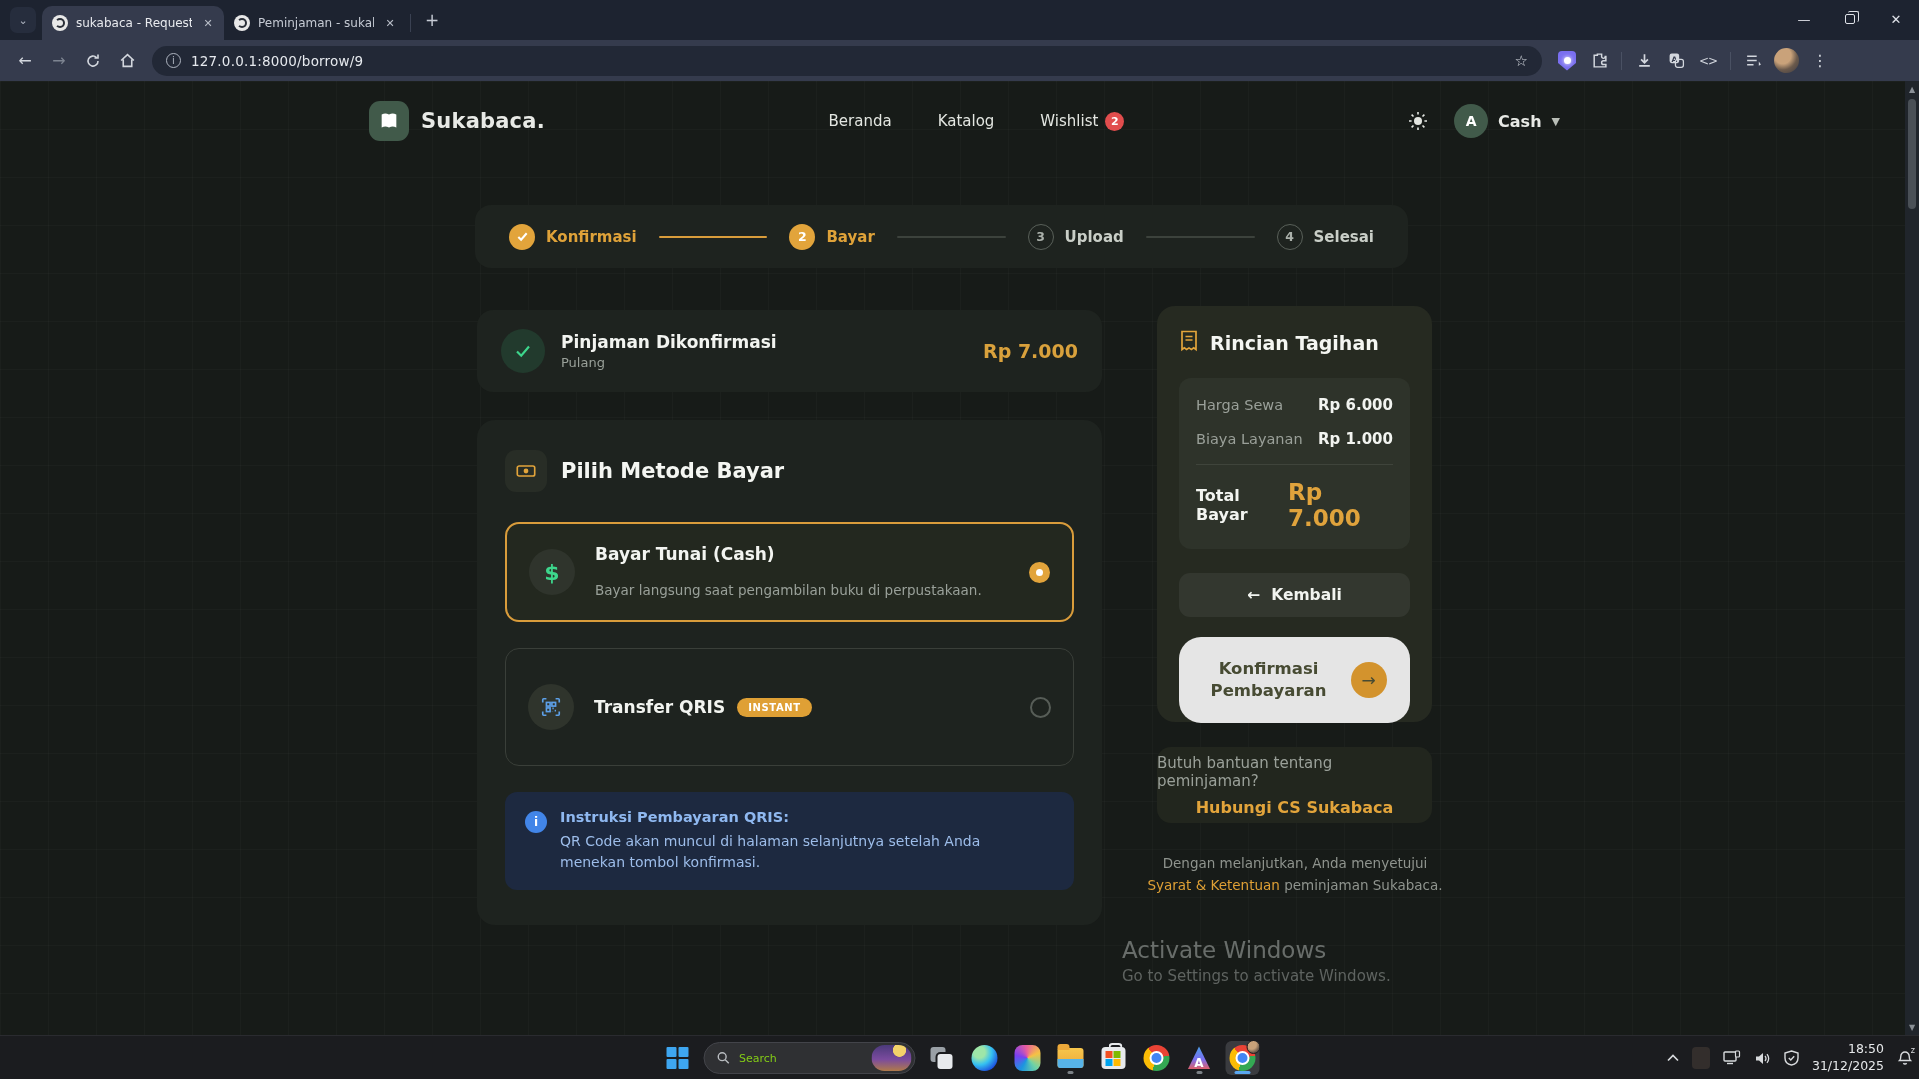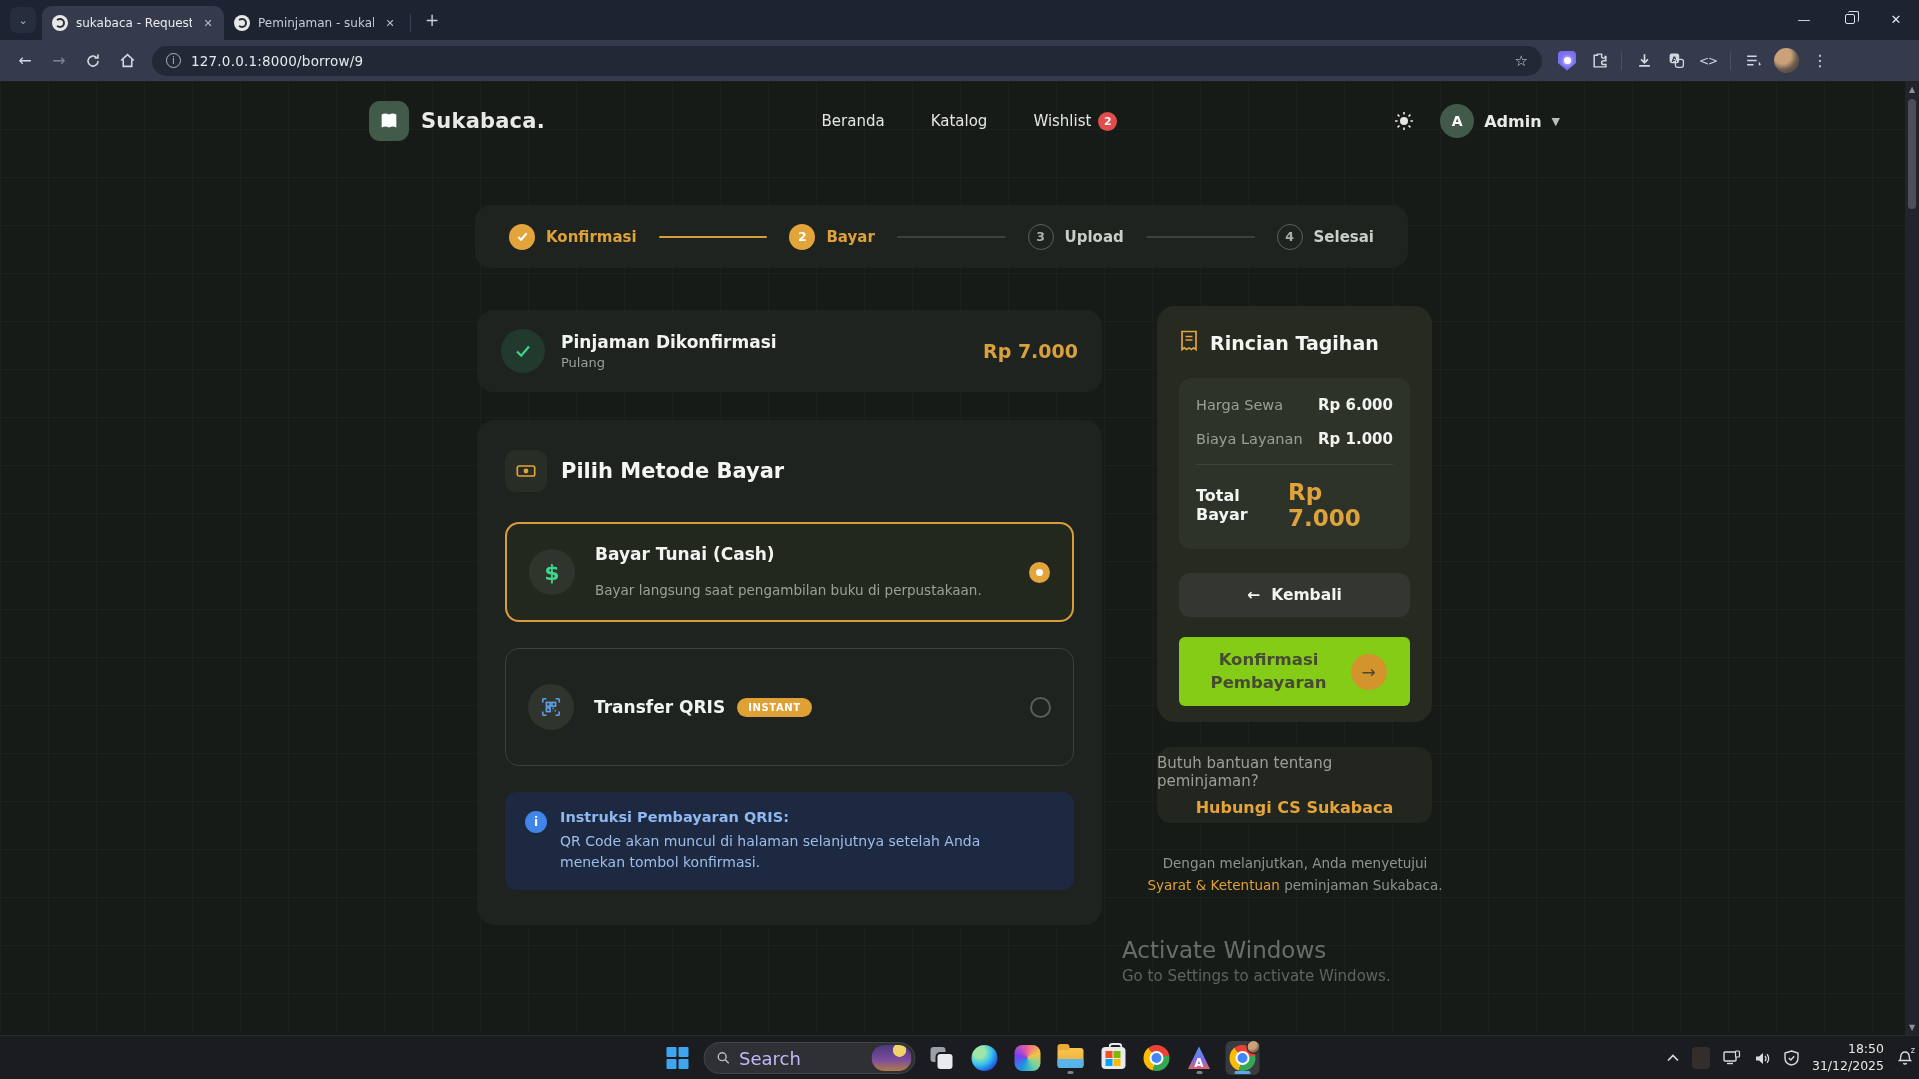--- a/index.html
+++ b/index.html
@@ -110,21 +110,21 @@
   .billing-title { font-size:19px; font-weight:bold; color:#f4f6f2; }
   .billing-panel { margin-top:22px; background:#2e332a; border-radius:12px; padding:18px 17px; }
   .bill-row { display:flex; justify-content:space-between; align-items:center; margin-bottom:16px; }
   .bill-label { font-size:14.5px; color:#9aa099; }
   .bill-value { font-size:15px; font-weight:bold; color:#f2f4f0; }
   .bill-divider { height:1px; background:#3f443b; margin:16px 0 14px; }
   .total-row { display:flex; justify-content:space-between; align-items:center; }
   .total-label { font-size:16px; font-weight:bold; color:#f2f4f0; }
   .total-value { font-size:23px; font-weight:bold; color:#e0a33c; }
   .back-btn { margin-top:24px; height:44px; background:#33372f; border-radius:11px; display:flex; align-items:center; justify-content:center; gap:11px; font-size:15.5px; font-weight:bold; color:#f2f4f0; }
-  .confirm-btn { margin-top:20px; height:69px; background:#84cc16; border-radius:6px; display:flex; align-items:center; justify-content:center; gap:16px; }
+  .confirm-btn { margin-top:20px; height:86px; background:#e5e5e5; border-radius:22px; display:flex; align-items:center; justify-content:center; gap:16px; }
   .confirm-btn-label { width:132px; text-align:center; font-size:16.5px; font-weight:bold; color:#474b33; line-height:1.35; }
   .confirm-btn-arrow { width:36px; height:36px; border-radius:50%; background:#d3932d; color:#474b33; font-size:17px; display:flex; align-items:center; justify-content:center; }
 
   .help-card { position:absolute; left:1157px; top:666px; width:275px; height:76px; background:#22261e; border-radius:14px; display:flex; flex-direction:column; align-items:center; justify-content:center; gap:8px; }
   .help-q { font-size:15px; color:#9aa099; }
   .help-link { font-size:16px; font-weight:bold; color:#e2a43b; }
   .terms { position:absolute; left:1140px; top:772px; width:310px; text-align:center; font-size:13.5px; color:#8f948e; line-height:1.6; }
   .terms .link { color:#dfa035; }
 
   .watermark { position:absolute; left:1122px; top:856px; color:#9ba09d; opacity:.62; }
@@ -132,21 +132,21 @@
   .watermark .l2 { font-size:15px; margin-top:4px; color:#8a8f8c; }
 
   
   .taskbar { position:absolute; left:0; right:0; bottom:0; height:44px; background:#1b1c1f; border-top:1px solid #2a2b2f; }
   .tb-center { position:absolute; left:50%; top:0; transform:translateX(-50%); height:44px; display:flex; align-items:center; gap:9px; }
   .task-icon { width:34px; height:34px; border-radius:6px; display:flex; align-items:center; justify-content:center; position:relative; }
   .task-icon .dot { position:absolute; bottom:1px; left:50%; transform:translateX(-50%); width:6px; height:3px; border-radius:2px; background:#7c8186; }
   .win-logo { width:22px; height:22px; display:grid; grid-template-columns:10px 10px; grid-template-rows:10px 10px; gap:2px; }
   .win-logo i { background:#3ea6f0; border-radius:1px; }
   .search-pill { width:212px; height:32px; border-radius:16px; background:#2f3033; border:1px solid #43444a; display:flex; align-items:center; padding:0 3px 0 12px; gap:9px; }
-  .search-text { flex:1; font-size:18px; color:#c4b5fd; }
+  .search-text { flex:1; font-size:11px; color:#84cc16; }
   .search-img { width:40px; height:26px; border-radius:13px; background:radial-gradient(circle at 70% 20%, #f3d26a 0 18%, transparent 20%), linear-gradient(180deg,#4b3a7a 0%,#7a4b9e 55%,#b07a4a 100%); }
   .taskview { width:22px; height:22px; position:relative; }
   .taskview::before { content:""; position:absolute; left:0; top:0; width:15px; height:15px; background:#9aa0a6; border-radius:3px; }
   .taskview::after { content:""; position:absolute; right:0; bottom:0; width:15px; height:15px; background:#e8eaed; border-radius:3px; box-shadow:0 0 0 2px #1b1c1f; }
   .edge-icon { width:26px; height:26px; border-radius:50%; background:radial-gradient(circle at 30% 28%, #9ee6a8 0 22%, #35c1f1 48%, #1b4add 80%, #123a9e 100%); }
   .copilot-icon { width:26px; height:26px; border-radius:8px; background:conic-gradient(from 210deg, #1b95e0, #7a3ff2, #e85d9e, #f6c244, #6fd3a6, #1b95e0); }
   .folder-icon { width:26px; height:20px; position:relative; background:linear-gradient(180deg,#f7c64c,#eda93a); border-radius:3px; }
   .folder-icon::before { content:""; position:absolute; top:-4px; left:0; width:12px; height:6px; background:#eda93a; border-radius:3px 3px 0 0; }
   .folder-icon::after { content:""; position:absolute; bottom:0; left:0; right:0; height:9px; background:#57b3e8; border-radius:0 0 3px 3px; }
   .store-icon { width:24px; height:22px; background:#e8eaed; border-radius:4px; position:relative; display:grid; place-items:center; }
@@ -275,21 +275,21 @@
       <span class="theme-toggle">
         <svg width="20" height="20" viewBox="0 0 20 20">
             <circle cx="10" cy="10" r="4" fill="#e3e6e1"></circle>
             <g stroke="#e3e6e1" stroke-width="1.6">
               <path d="M10 1v2.6M10 16.4V19M1 10h2.6M16.4 10H19M3.6 3.6l1.9 1.9M14.5 14.5l1.9 1.9M16.4 3.6l-1.9 1.9M5.5 14.5l-1.9 1.9"></path>
             </g>
           </svg>
       </span>
       <span class="user-chip">
         <span class="user-avatar">A</span>
-        <span class="user-name">Admin</span>
+        <span class="user-name">Cash</span>
         <span class="chev">▼</span>
       </span>
     </div>
   </div>
 
   <div class="stepper">
     <div class="step">
       <span class="step-circle done">
         <svg width="13" height="13" viewBox="0 0 14 14">
             <path d="M2.5 7.5 5.5 10.5 11.5 3.5" fill="none" stroke="#fff" stroke-width="2.2"></path>

